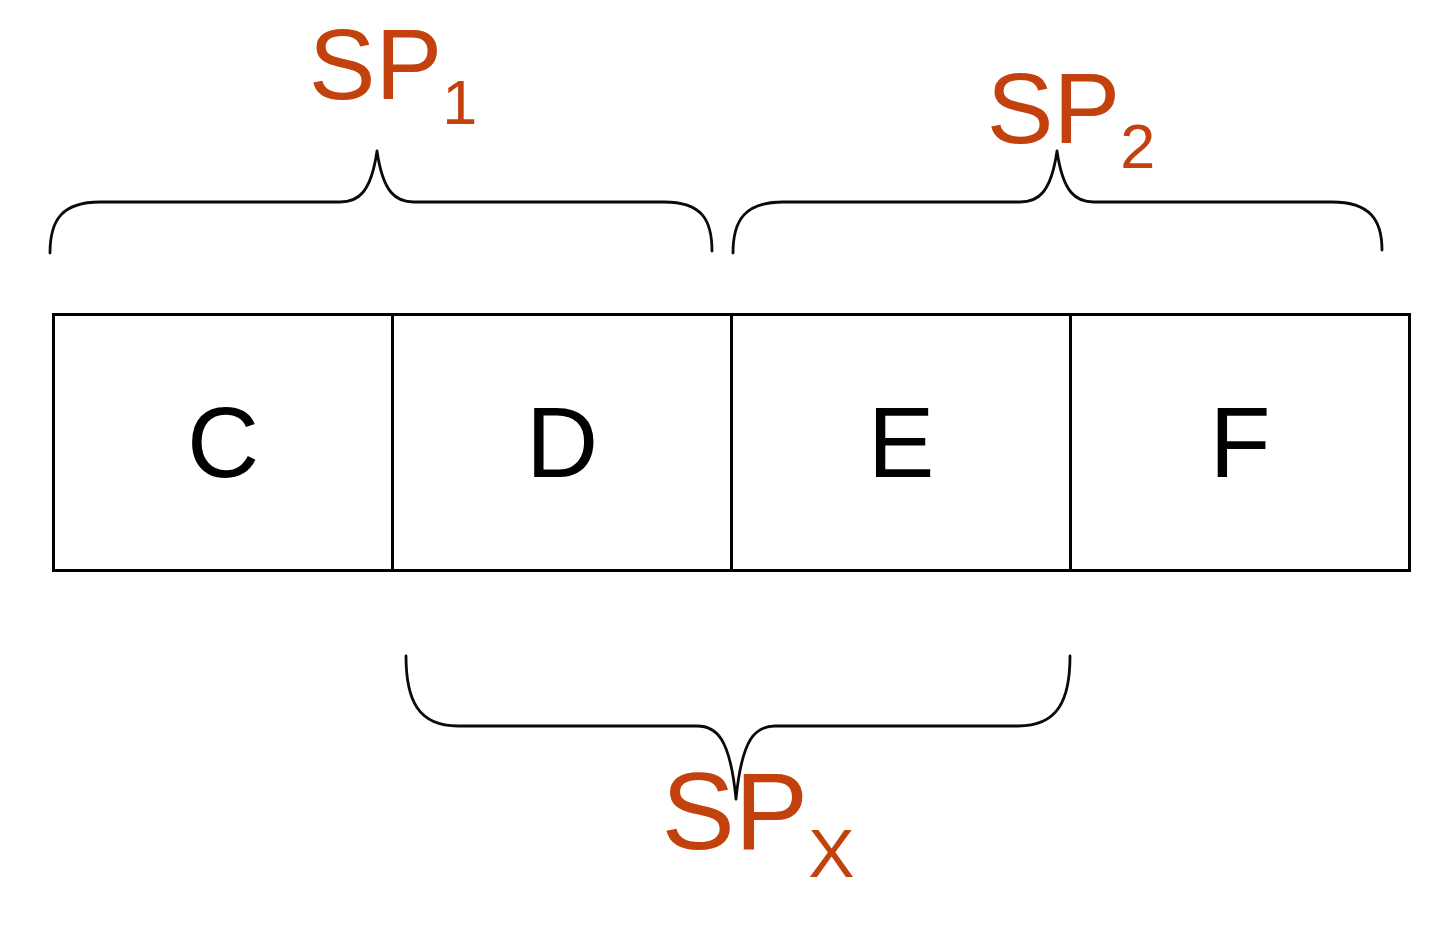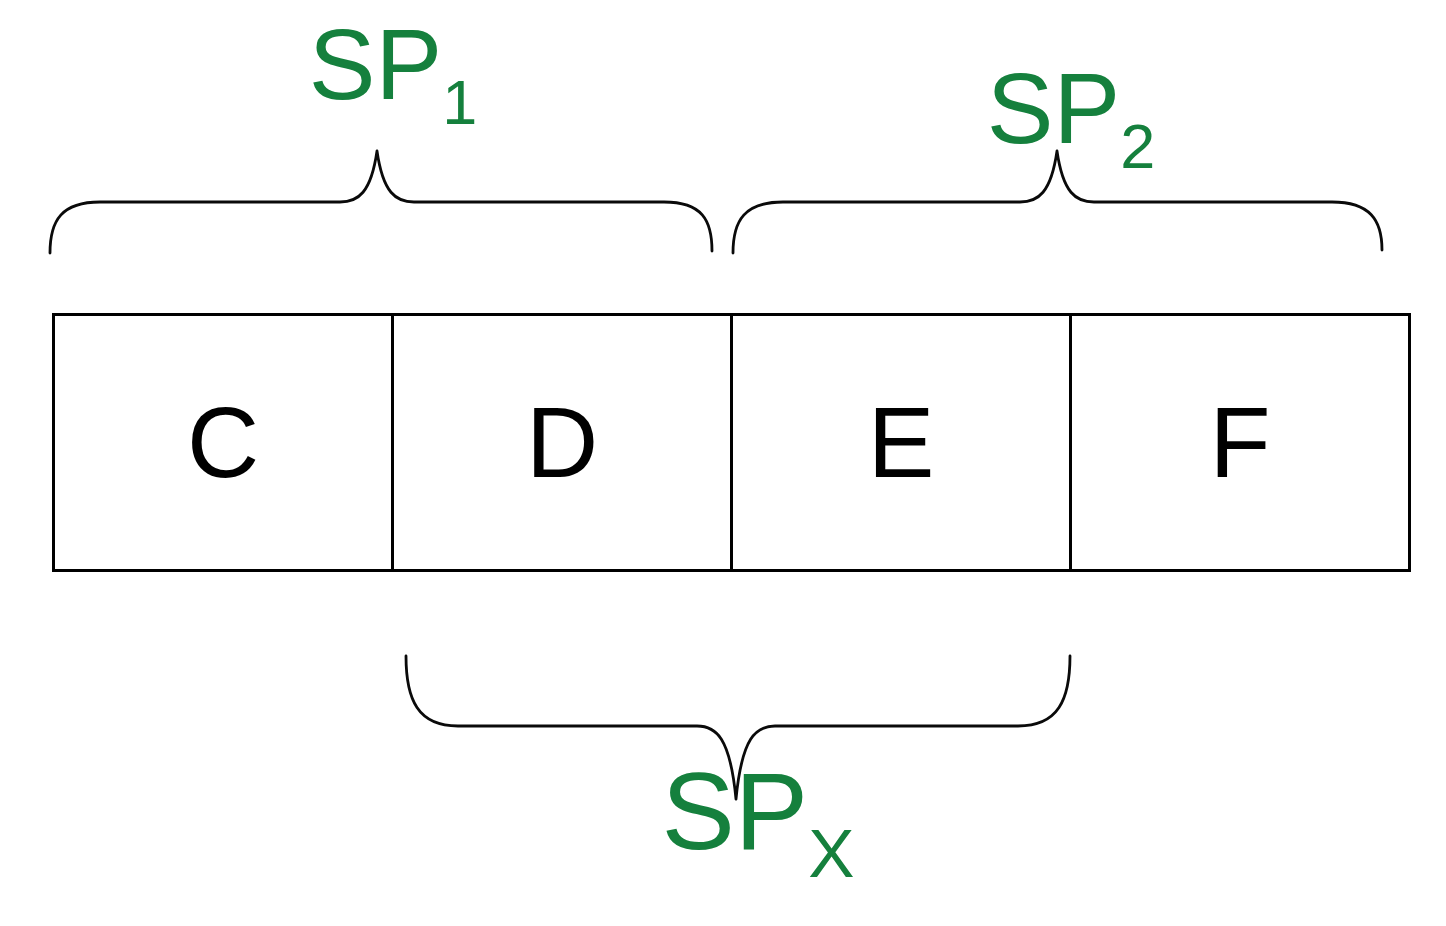--- a/index.html
+++ b/index.html
@@ -15,21 +15,21 @@
     overflow: hidden;
     font-family: "Liberation Sans", "DejaVu Sans", sans-serif;
     color: #000000;
   }
   .sp-label {
     position: absolute;
     width: 380px;
     text-align: center;
     font-size: 100px;
     line-height: 1.05;
-    color: #15803d;
+    color: #c2410c;
     letter-spacing: 0px;
     white-space: nowrap;
   }
   .sp-label .sub {
     font-size: 0.63em;
     position: relative;
     top: 0.40em;
   }
   .sp-label.spx {
     font-size: 110px;

